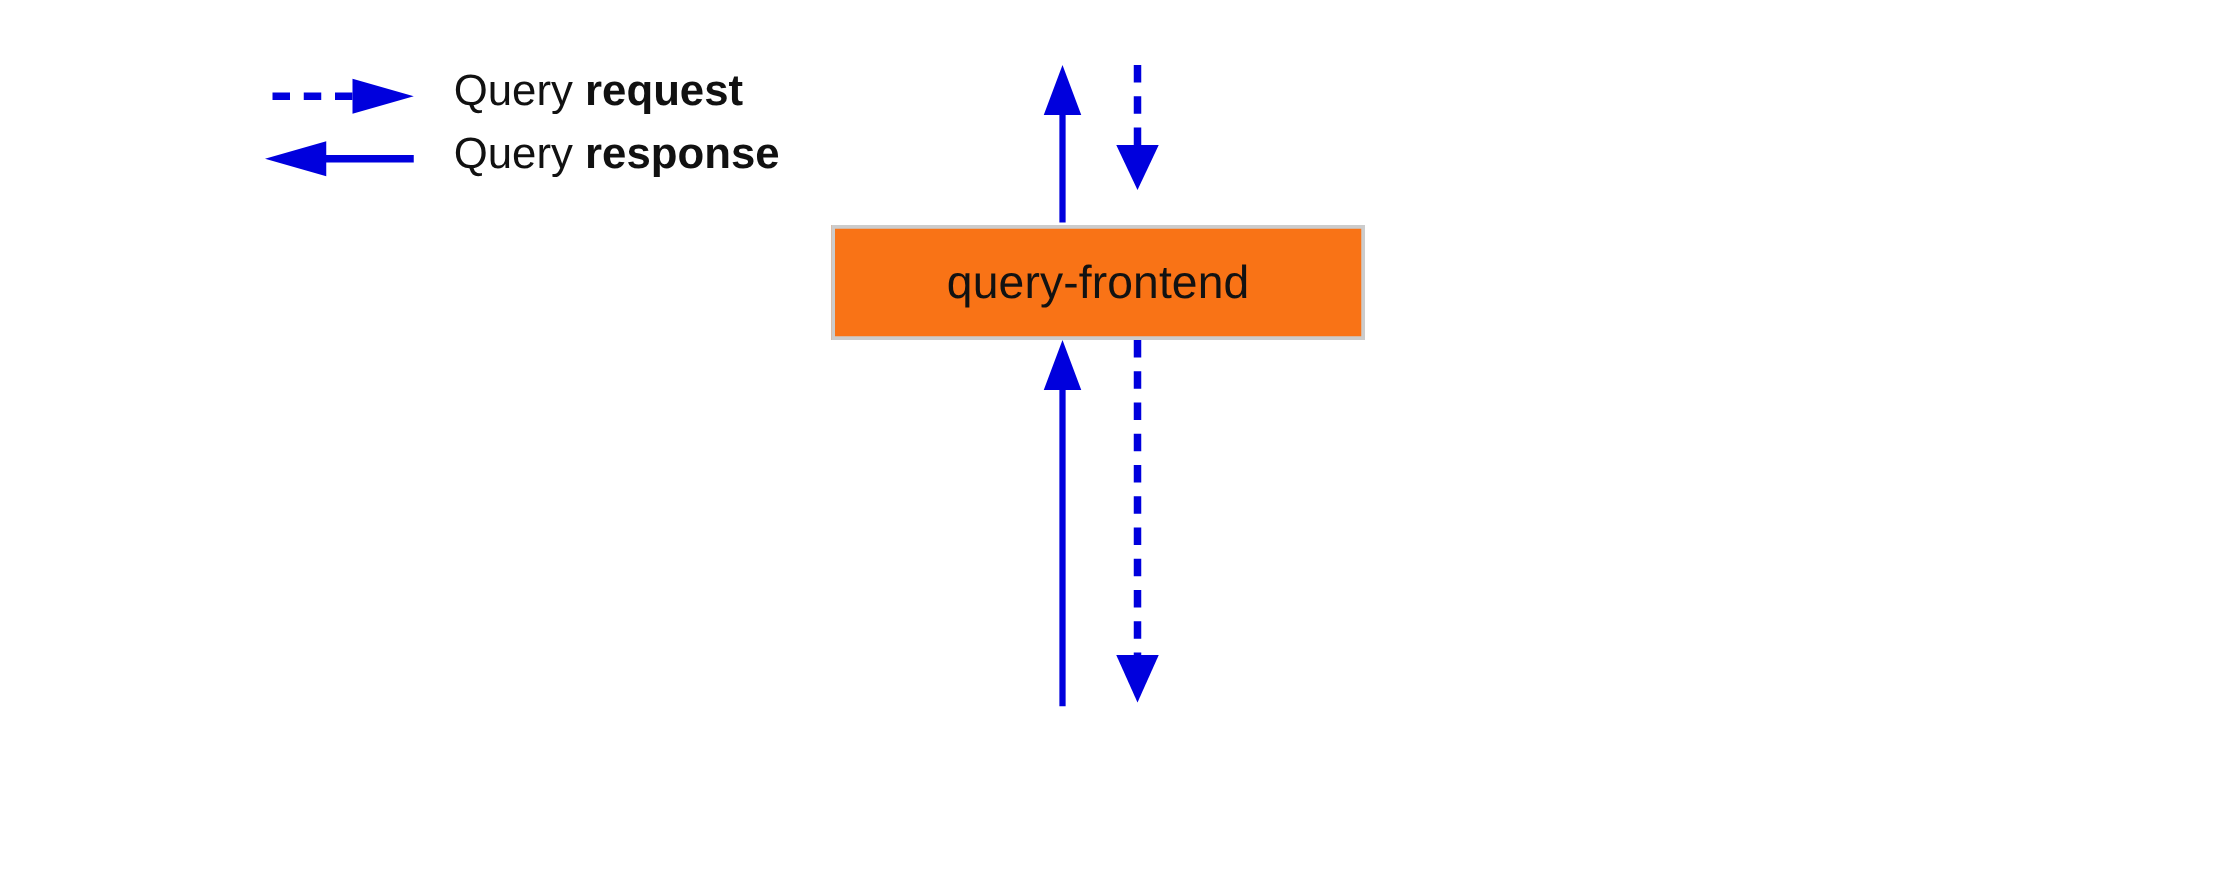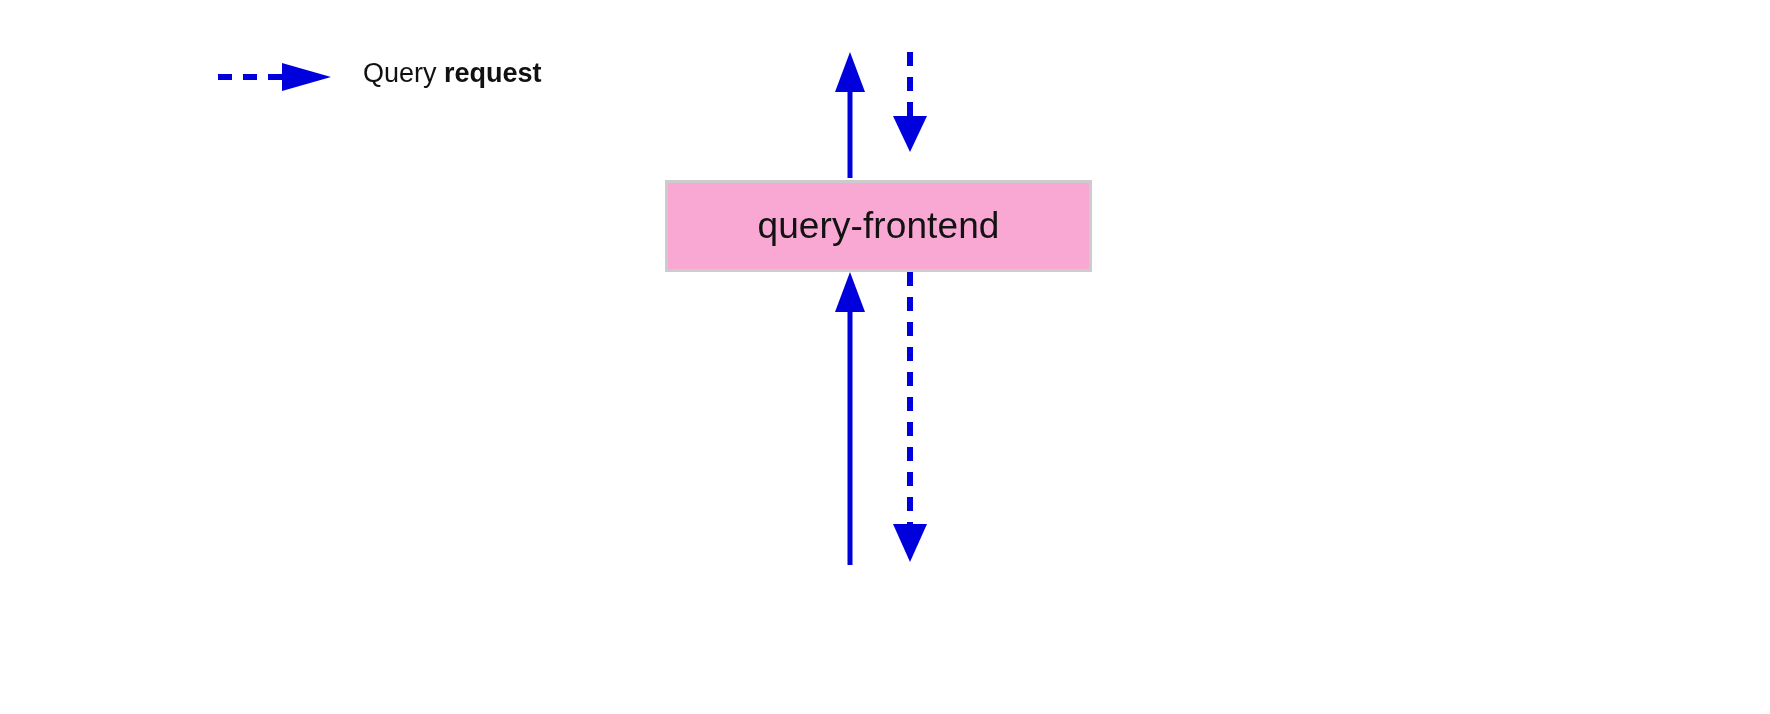--- a/index.html
+++ b/index.html
@@ -37,39 +37,39 @@
     top: 0;
     width: 140px;
     height: 50px;
   }
   .legend-label {
     position: absolute;
     left: 163px;
     top: 0;
     height: 50px;
     line-height: 50px;
-    font-size: 27px;
+    font-size: 35px;
     color: #111111;
     white-space: nowrap;
     text-align: right;
   }
   .legend-label .lead {
     font-weight: 400;
   }
   .legend-label .emph {
     font-weight: 700;
   }
 
   
   .node {
     position: absolute;
     box-sizing: border-box;
     width: 427px;
     height: 92px;
-    background: #f9a8d4;
+    background: #f97316;
     border: 3px solid #cccccc;
     display: flex;
     align-items: center;
     justify-content: center;
   }
   .node-label {
     font-size: 37px;
     font-weight: 400;
     color: #121212;
     letter-spacing: 0.1px;
@@ -98,20 +98,29 @@
     <div class="legend-row">
       <span class="legend-glyph">
         <svg width="140" height="50" viewBox="0 0 140 50" xmlns="http://www.w3.org/2000/svg">
           <line x1="18" y1="29" x2="88" y2="29" stroke="#0000dd" stroke-width="6" stroke-dasharray="14 11" stroke-linecap="butt"></line>
           <polygon points="82,15 131,29 82,43" fill="#0000dd"></polygon>
         </svg>
       </span>
       <span class="legend-label"><span class="lead">Query </span><span class="emph">request</span></span>
     </div>
 
+    <div class="legend-row">
+      <span class="legend-glyph">
+        <svg width="140" height="50" viewBox="0 0 140 50" xmlns="http://www.w3.org/2000/svg">
+          <line x1="55" y1="29" x2="131" y2="29" stroke="#0000dd" stroke-width="6" stroke-linecap="butt"></line>
+          <polygon points="61,15 12,29 61,43" fill="#0000dd"></polygon>
+        </svg>
+      </span>
+      <span class="legend-label"><span class="lead">Query </span><span class="emph">response</span></span>
+    </div>
 
   </div>
 
   <div class="arrow-layer">
     <svg width="1770" height="714" viewBox="0 0 1770 714" xmlns="http://www.w3.org/2000/svg">
 
       <g>
         <line x1="850" y1="178" x2="850" y2="78" stroke="#0000dd" stroke-width="5"></line>
         <polygon points="850,52 835,92 865,92" fill="#0000dd"></polygon>
       </g>

